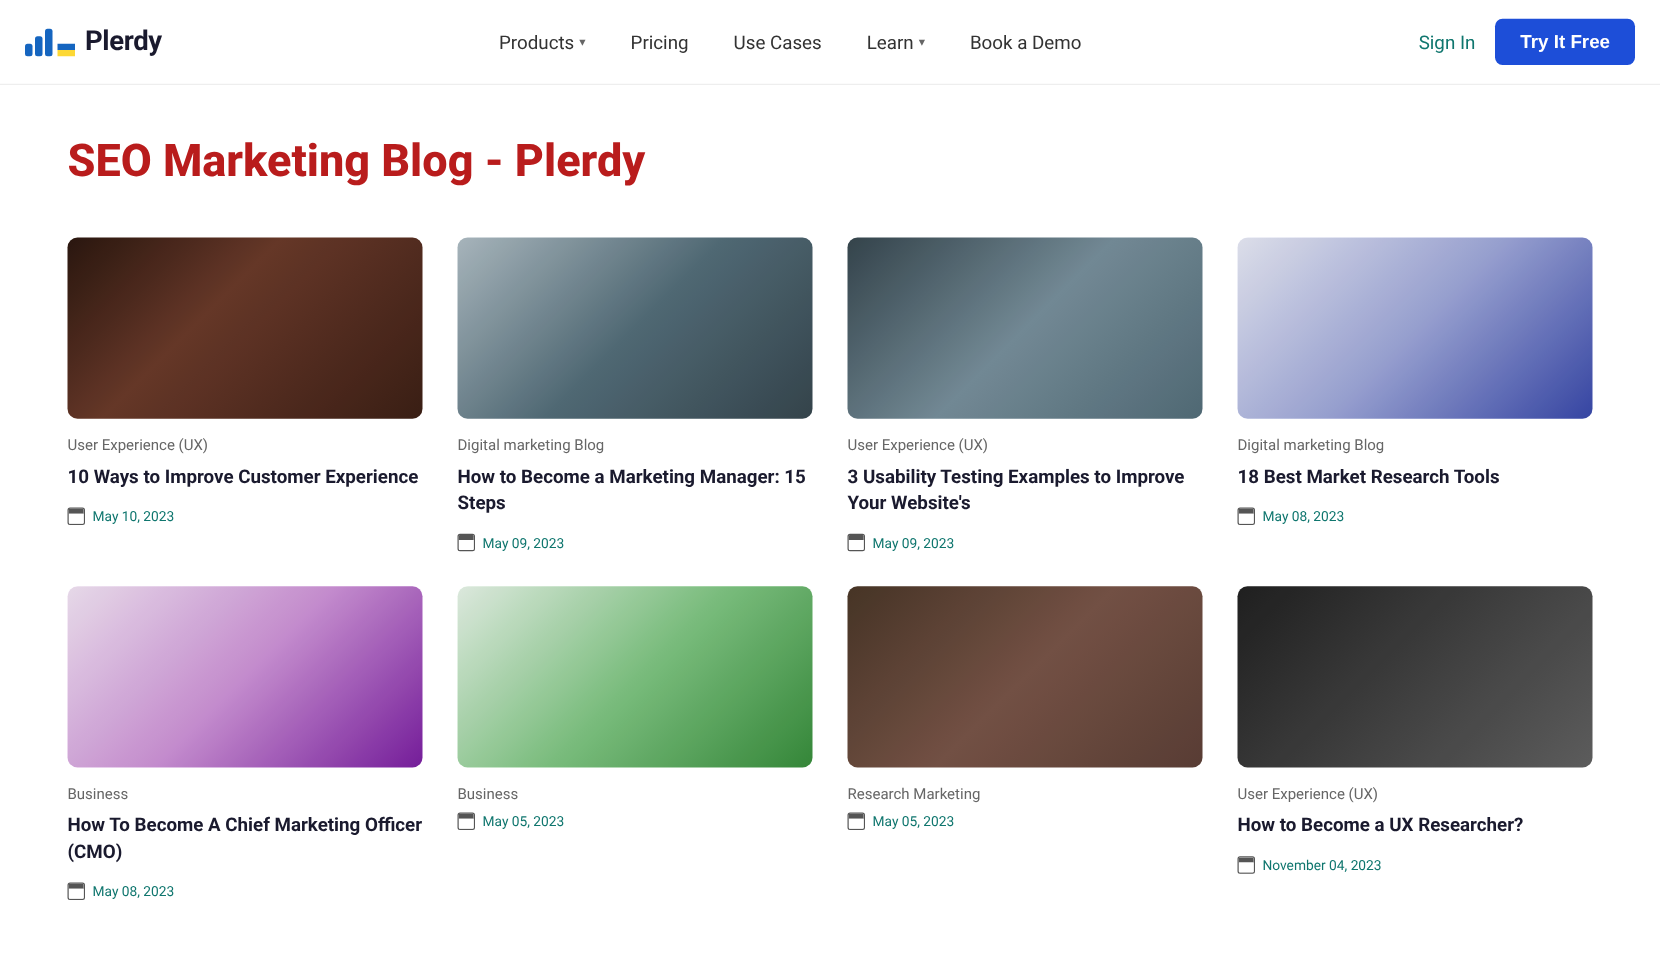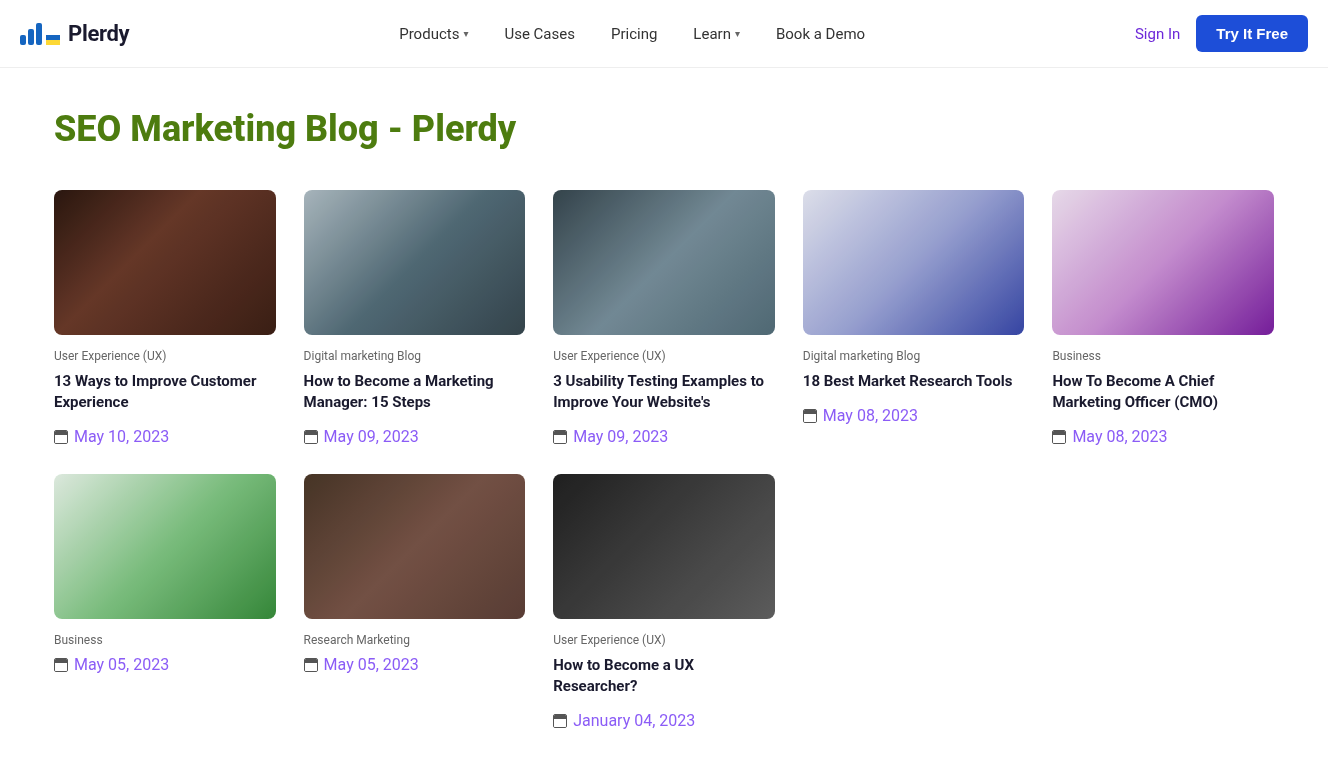--- a/index.html
+++ b/index.html
@@ -24,36 +24,36 @@
 
     .nav-links { display: flex; align-items: center; gap: 0; }
     .nav-link {
       padding: 0 18px; height: 68px; display: flex; align-items: center;
       font-size: 15px; color: #333; text-decoration: none; cursor: pointer;
       gap: 4px;
     }
     .chevron { font-size: 10px; color: #666; }
 
     .nav-actions { display: flex; align-items: center; gap: 16px; }
-    .sign-in { font-size: 15px; color: #6d28d9; text-decoration: none; cursor: pointer; }
+    .sign-in { font-size: 15px; color: #0f766e; text-decoration: none; cursor: pointer; }
     .try-btn {
       background: #1d4ed8; color: #fff; border: none; border-radius: 6px;
       padding: 10px 20px; font-size: 15px; font-weight: 600; cursor: pointer;
     }
 
     
     main { max-width: 1300px; margin: 0 auto; padding: 40px 40px 60px; }
 
     .page-title {
-      font-size: 36px; font-weight: 800; color: #4d7c0f; margin-bottom: 40px;
+      font-size: 36px; font-weight: 800; color: #b91c1c; margin-bottom: 40px;
     }
 
     .blog-grid {
       display: grid;
-      grid-template-columns: repeat(5, 1fr);
+      grid-template-columns: repeat(4, 1fr);
       gap: 28px;
     }
 
     .blog-card { cursor: pointer; }
 
     .card-image {
       width: 100%; height: 145px; object-fit: cover;
       border-radius: 8px; overflow: hidden; margin-bottom: 14px;
       background: #ccc;
     }
@@ -79,21 +79,21 @@
 
     .card-category {
       font-size: 12px; color: #666; margin-bottom: 8px;
     }
     .card-title {
       font-size: 15px; font-weight: 700; color: #1a1a2e; line-height: 1.4;
       margin-bottom: 14px;
     }
     .card-date {
       display: flex; align-items: center; gap: 6px;
-      font-size: 16px; color: #8b5cf6;
+      font-size: 11px; color: #0f766e;
     }
     .cal-icon {
       width: 14px; height: 14px; border: 1.5px solid #555; border-radius: 2px;
       display: inline-flex; flex-direction: column; overflow: hidden; flex-shrink: 0;
     }
     .cal-top { background: #555; height: 4px; }
     .cal-body { background: #fff; flex: 1; }
 
   </style>
 </head>
@@ -112,24 +112,24 @@
     </div>
     <span class="logo-text">Plerdy</span>
   </a>
 
   <div class="nav-links">
     <a class="nav-link" href="#">
       <span>Products</span>
       <span class="chevron">▾</span>
     </a>
     <a class="nav-link" href="#">
+      <span>Pricing</span>
+    </a>
+    <a class="nav-link" href="#">
       <span>Use Cases</span>
-    </a>
-    <a class="nav-link" href="#">
-      <span>Pricing</span>
     </a>
     <a class="nav-link" href="#">
       <span>Learn</span>
       <span class="chevron">▾</span>
     </a>
     <a class="nav-link" href="#">
       <span>Book a Demo</span>
     </a>
   </div>
 
@@ -140,21 +140,21 @@
 </nav>
 
 <main>
   <h1 class="page-title">SEO Marketing Blog - Plerdy</h1>
 
   <div class="blog-grid" id="blog-grid">
 
   <div class="blog-card">
       <div class="card-image img-restaurant"></div>
       <div class="card-category">User Experience (UX)</div>
-      <div class="card-title">13 Ways to Improve Customer Experience</div>
+      <div class="card-title">10 Ways to Improve Customer Experience</div>
       <div class="card-date">
         <div class="cal-icon">
           <div class="cal-top"></div>
           <div class="cal-body"></div>
         </div>
         <span>May 10, 2023</span>
       </div>
     </div>
       <div class="blog-card">
       <div class="card-image img-presenter"></div>
@@ -228,17 +228,17 @@
     </div>
       <div class="blog-card">
       <div class="card-image img-microscope"></div>
       <div class="card-category">User Experience (UX)</div>
       <div class="card-title">How to Become a UX Researcher?</div>
       <div class="card-date">
         <div class="cal-icon">
           <div class="cal-top"></div>
           <div class="cal-body"></div>
         </div>
-        <span>January 04, 2023</span>
+        <span>November 04, 2023</span>
       </div>
     </div>
     </div>
 </main>
 
 </body></html>

